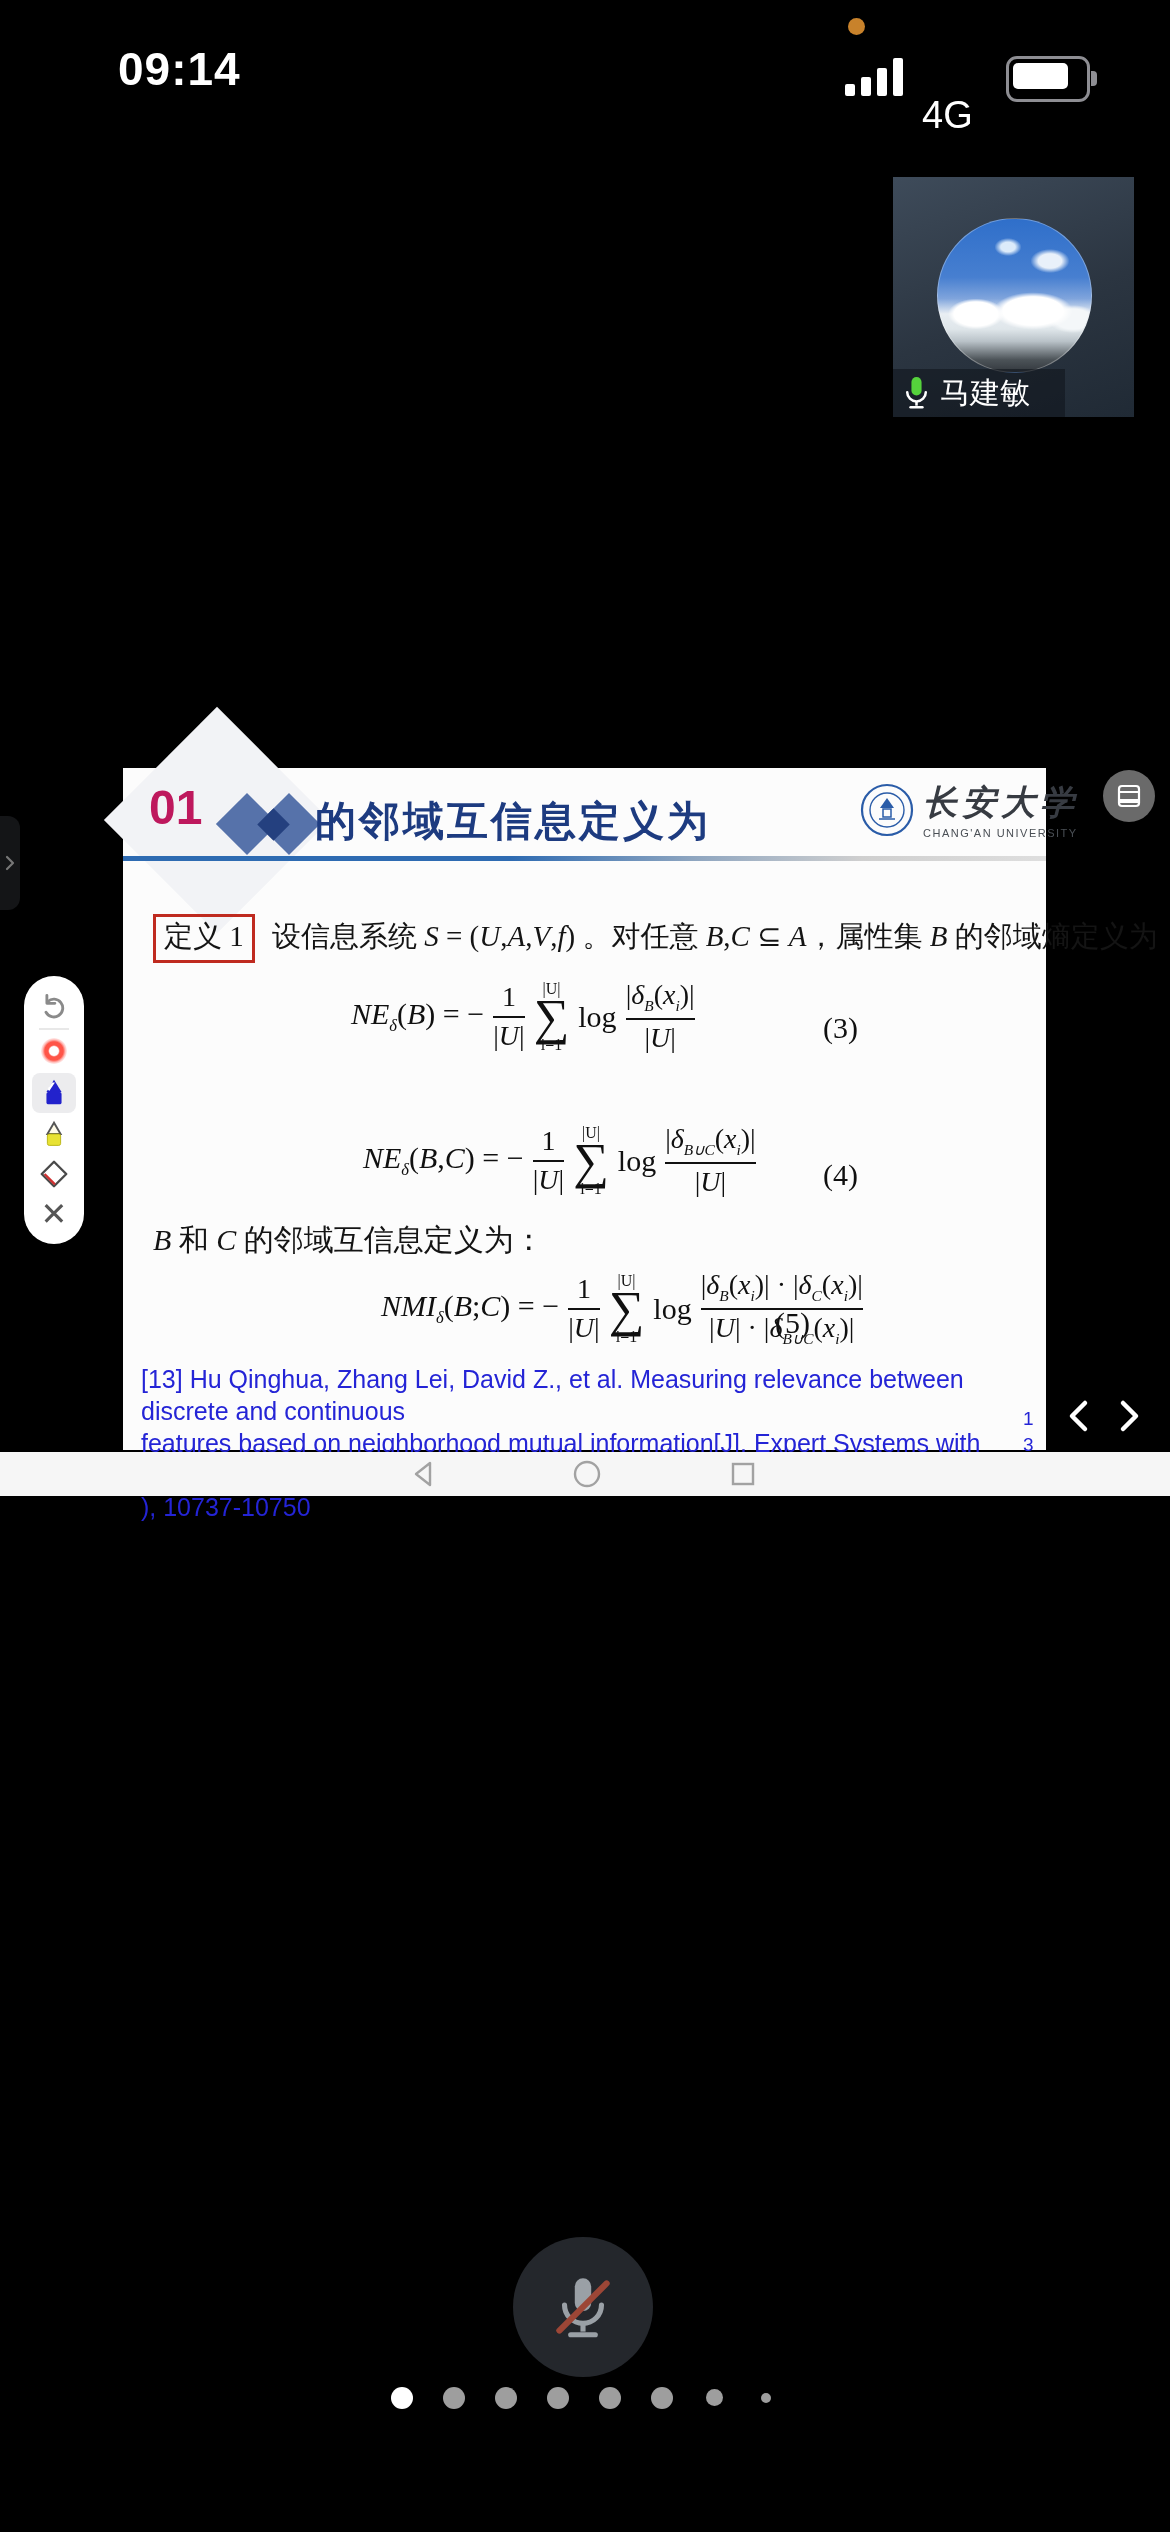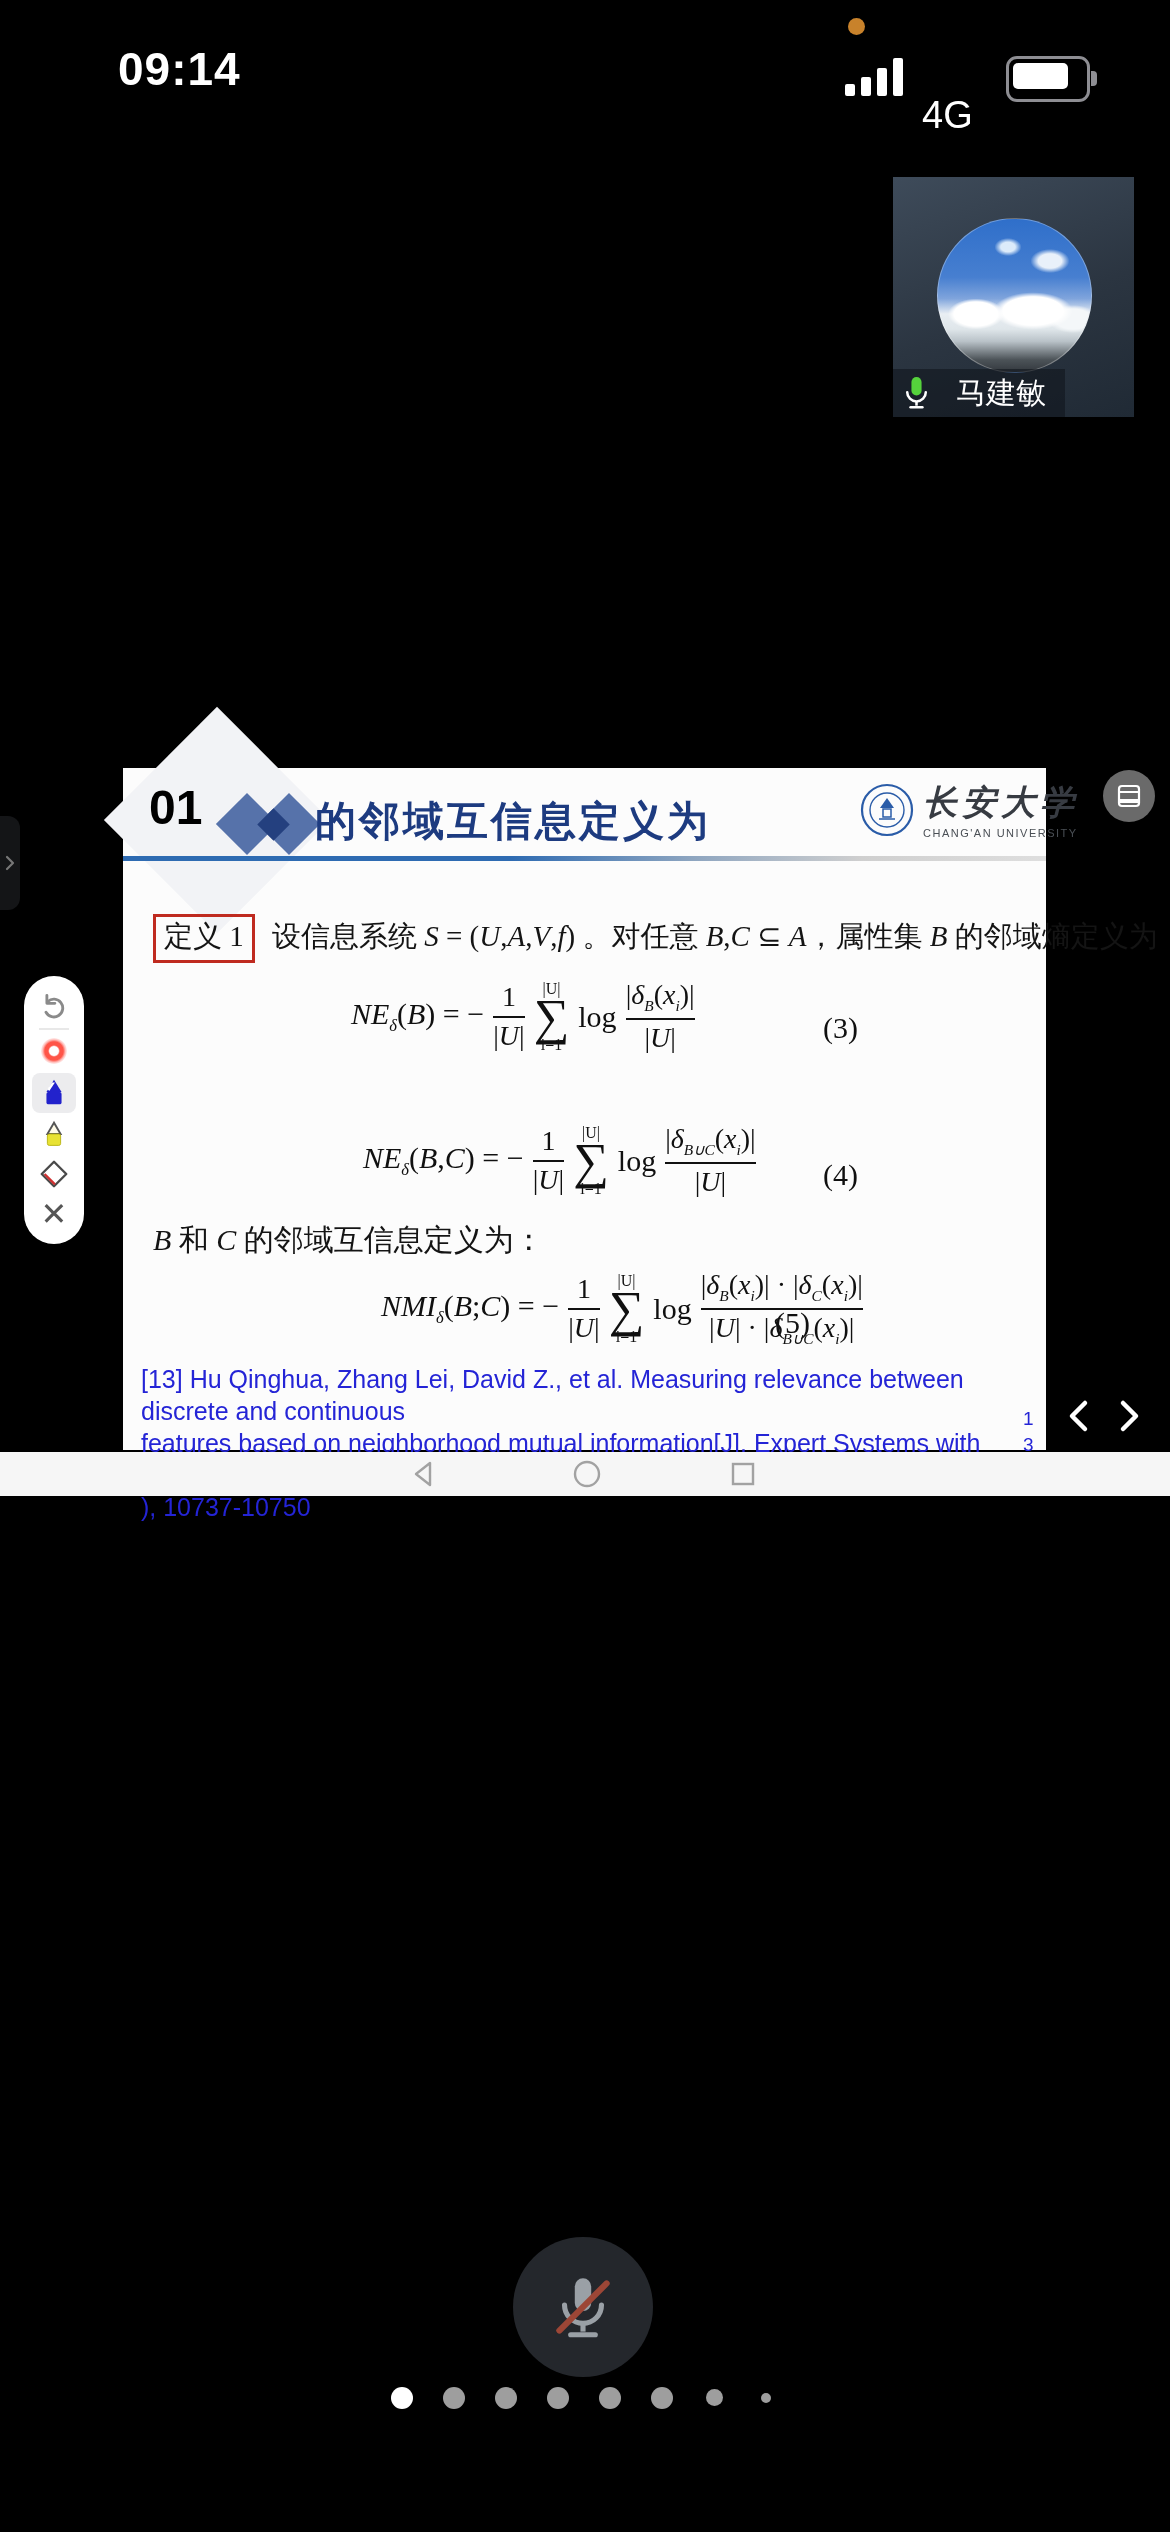--- a/index.html
+++ b/index.html
@@ -20,26 +20,26 @@
           border:1px solid rgba(255,255,255,.3);
           background:linear-gradient(180deg,#2f6fca 0%,#477fd0 38%,#7fa4dc 52%,#e9eef3 62%,#dfe6ea 72%,#b9c2c8 80%,#4c5358 92%,#33383e 100%);}
   .avatar:before{content:"";position:absolute;left:0;top:0;right:0;bottom:0;
      background:
        radial-gradient(40px 22px at 38px 95px,#fff 55%,rgba(255,255,255,0) 70%),
        radial-gradient(55px 26px at 95px 92px,#fff 55%,rgba(255,255,255,0) 72%),
        radial-gradient(36px 20px at 135px 100px,#f4f7f9 50%,rgba(255,255,255,0) 70%),
        radial-gradient(26px 16px at 112px 42px,#e9f1fa 45%,rgba(255,255,255,0) 75%),
        radial-gradient(18px 12px at 70px 28px,#dcebfa 40%,rgba(255,255,255,0) 75%);}
   .tile-label{position:absolute;left:0;bottom:0;width:172px;height:48px;background:rgba(16,21,27,.58);
-              display:flex;align-items:center;gap:26px;padding-left:10px;box-sizing:border-box;}
+              display:flex;align-items:center;gap:10px;padding-left:10px;box-sizing:border-box;}
   .tile-name{color:#fff;font-size:30px;}
   
   .slide{position:absolute;left:123px;top:768px;width:923px;height:682px;background:#fcfcfc;color:#111;}
   .watermark{position:absolute;left:14px;top:-28px;width:160px;height:160px;background:#f2f3f6;transform:rotate(45deg);}
-  .slide-num{position:absolute;left:26px;top:12px;font-size:48px;font-weight:600;color:#000000;}
+  .slide-num{position:absolute;left:26px;top:12px;font-size:48px;font-weight:600;color:#be185d;}
   .dgroup{position:absolute;left:102px;top:30px;width:96px;height:52px;}
   .dia{position:absolute;width:44px;height:44px;background:#5672aa;transform:rotate(45deg);}
   .dia.d1{left:0;top:4px;}
   .dia.d2{left:42px;top:4px;}
   .dia.small{width:23px;height:23px;left:37px;top:15px;background:#24407f;}
   .slide-title{position:absolute;left:192px;top:26px;font-size:41px;font-weight:700;color:#1d3b80;letter-spacing:3px;white-space:nowrap;}
   .logo{position:absolute;left:736px;top:12px;display:flex;align-items:center;gap:8px;}
   .logo-text .cn{font-family:"DejaVu Serif",serif;font-style:italic;font-weight:700;font-size:34px;color:#373b42;letter-spacing:5px;white-space:nowrap;}
   .logo-text .en{font-size:11px;color:#4a4f55;letter-spacing:1.5px;margin-top:1px;}
   .divider{position:absolute;left:0;top:88px;width:100%;height:5px;

